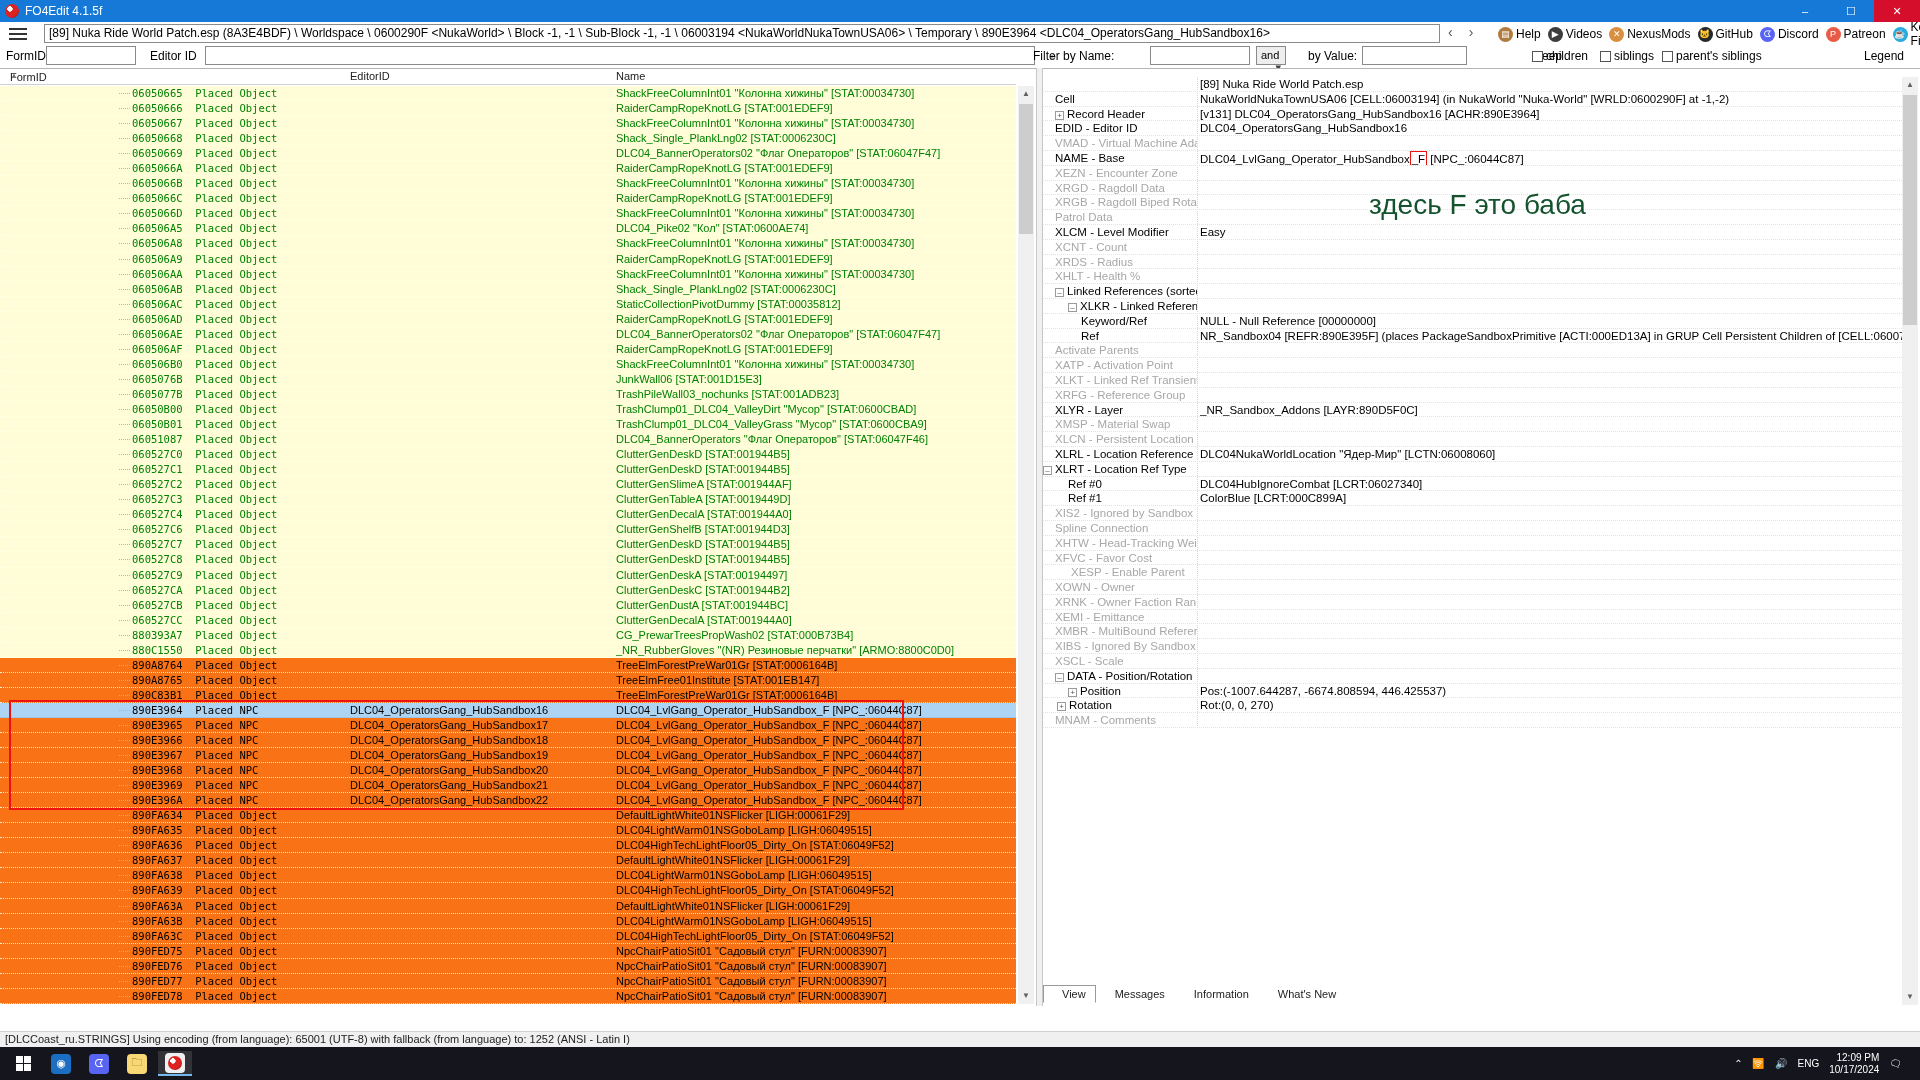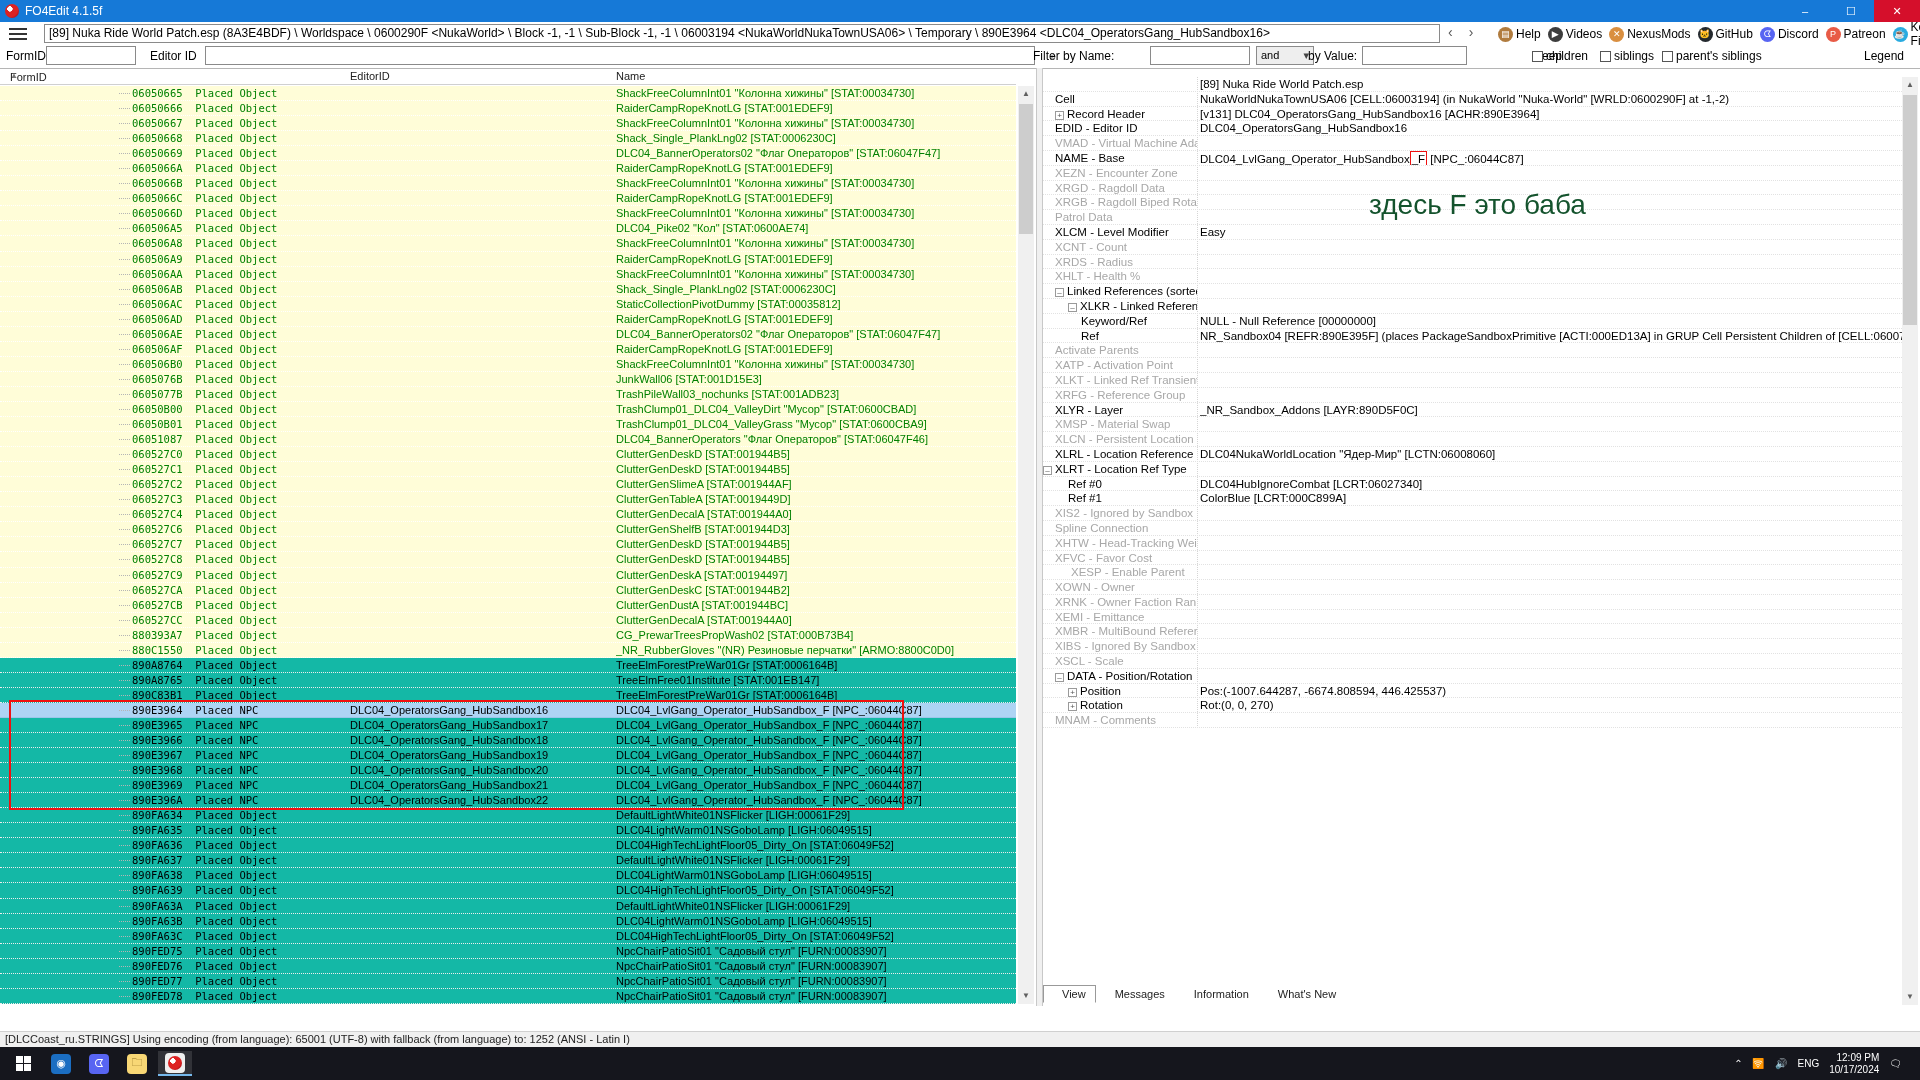--- a/index.html
+++ b/index.html
@@ -34,21 +34,21 @@
          padding:2px 4px;}
   .combo::after{content:"▾";float:right;color:#444;margin-left:6px;}
   
   .lpanel{position:absolute;left:0;top:68px;width:1036px;height:938px;background:#fff;border-top:1px solid #b5b5b5;}
   .ghead{position:absolute;left:0;top:0;width:1016px;height:16px;border-bottom:1px solid #d0d0d0;font-size:11px;color:#222;}
   .ghead span{position:absolute;top:1px;}
   .gbody{position:absolute;left:0;top:17px;width:1016px;height:918px;overflow:hidden;}
   .guide{position:absolute;top:0;bottom:0;border-left:1px dotted #cfcfcf;}
   .trow{position:relative;height:15.05px;line-height:15px;white-space:nowrap;font-size:11px;}
   .trow.yel{background:#fffdd8;border-bottom:1px dotted #ffffff;}
-  .trow.wht{background:#14b8a6;border-bottom:1px dotted #ececec;}
+  .trow.wht{background:#f97316;border-bottom:1px dotted #ececec;}
   .trow.sel{background:#aed4f4;border-bottom:1px solid #9cc6ea;}
   .trow::before{content:"";position:absolute;left:119px;top:7px;width:11px;border-top:1px dotted #b5b5b5;}
   .c-form{position:absolute;left:132px;font-family:"DejaVu Sans Mono",monospace;font-size:10.5px;}
   .c-edit{position:absolute;left:350px;}
   .c-name{position:absolute;left:616px;max-width:398px;overflow:hidden;}
   .trow.yel .c-form,.trow.yel .c-name{color:#008000;}
   .trow.wht .c-form,.trow.wht .c-name,.trow.wht .c-edit{color:#000;}
   .redbox{position:absolute;left:9px;border:2px solid #ef1010;pointer-events:none;z-index:5;}
   
   .vscroll{position:absolute;width:16px;background:#f0f0f0;}
@@ -142,21 +142,21 @@
 
   <div class="row2">
     <span class="lbl" style="left:6px">FormID</span>
     <input class="tbox" style="left: 46px; width: 90px;" value="">
     <span class="lbl" style="left:150px">Editor ID</span>
     <input class="tbox" style="left: 205px; width: 830px;" value="">
 
     <span class="lbl" style="left:1050px;color:#555">⌕</span>
     <span class="lbl" style="left:1033px">Filter by Name:</span>
     <input class="tbox" style="left: 1150px; width: 100px;" value="">
-    <span class="combo" style="left:1256px;width:58px">and</span>
+    <span class="combo" style="left:1256px;width:30px">and</span>
     <span class="lbl" style="left:1308px">by Value:</span>
     <input class="tbox" style="left: 1362px; width: 105px;" value="">
     <span class="lbl" style="left:1534px">Keep</span>
     <span class="lbl" style="left:1532px"><span class="chk"></span><span>children</span></span>
     <span class="lbl" style="left:1600px"><span class="chk"></span><span>siblings</span></span>
     <span class="lbl" style="left:1662px"><span class="chk"></span><span>parent's siblings</span></span>
     <span class="lbl" style="left:1864px">Legend</span>
   </div>
 
   <div class="lpanel">
@@ -600,21 +600,21 @@
         </div>
         <div class="drow">
           <span class="dlabel" style="padding-left:12px"><span class="exp">–</span>DATA - Position/Rotation</span>
           <span class="dvalue"></span>
         </div>
         <div class="drow">
           <span class="dlabel" style="padding-left:25px"><span class="exp">+</span>Position</span>
           <span class="dvalue">Pos:(-1007.644287, -6674.808594, 446.425537)</span>
         </div>
         <div class="drow">
-          <span class="dlabel" style="padding-left:25px"><span class="exp">+</span>Rotation</span>
+          <span class="dlabel" style="padding-left:14px"><span class="exp">+</span>Rotation</span>
           <span class="dvalue">Rot:(0, 0, 270)</span>
         </div>
         <div class="drow">
           <span class="dlabel absent" style="padding-left:12px">MNAM - Comments</span>
           <span class="dvalue"></span>
         </div>
       </div>
     <div class="annotation">здесь F это баба</div>
     <div class="vscroll" style="left:859px;top:8px;height:928px">
       <div class="arr" style="top:0">▲</div>

